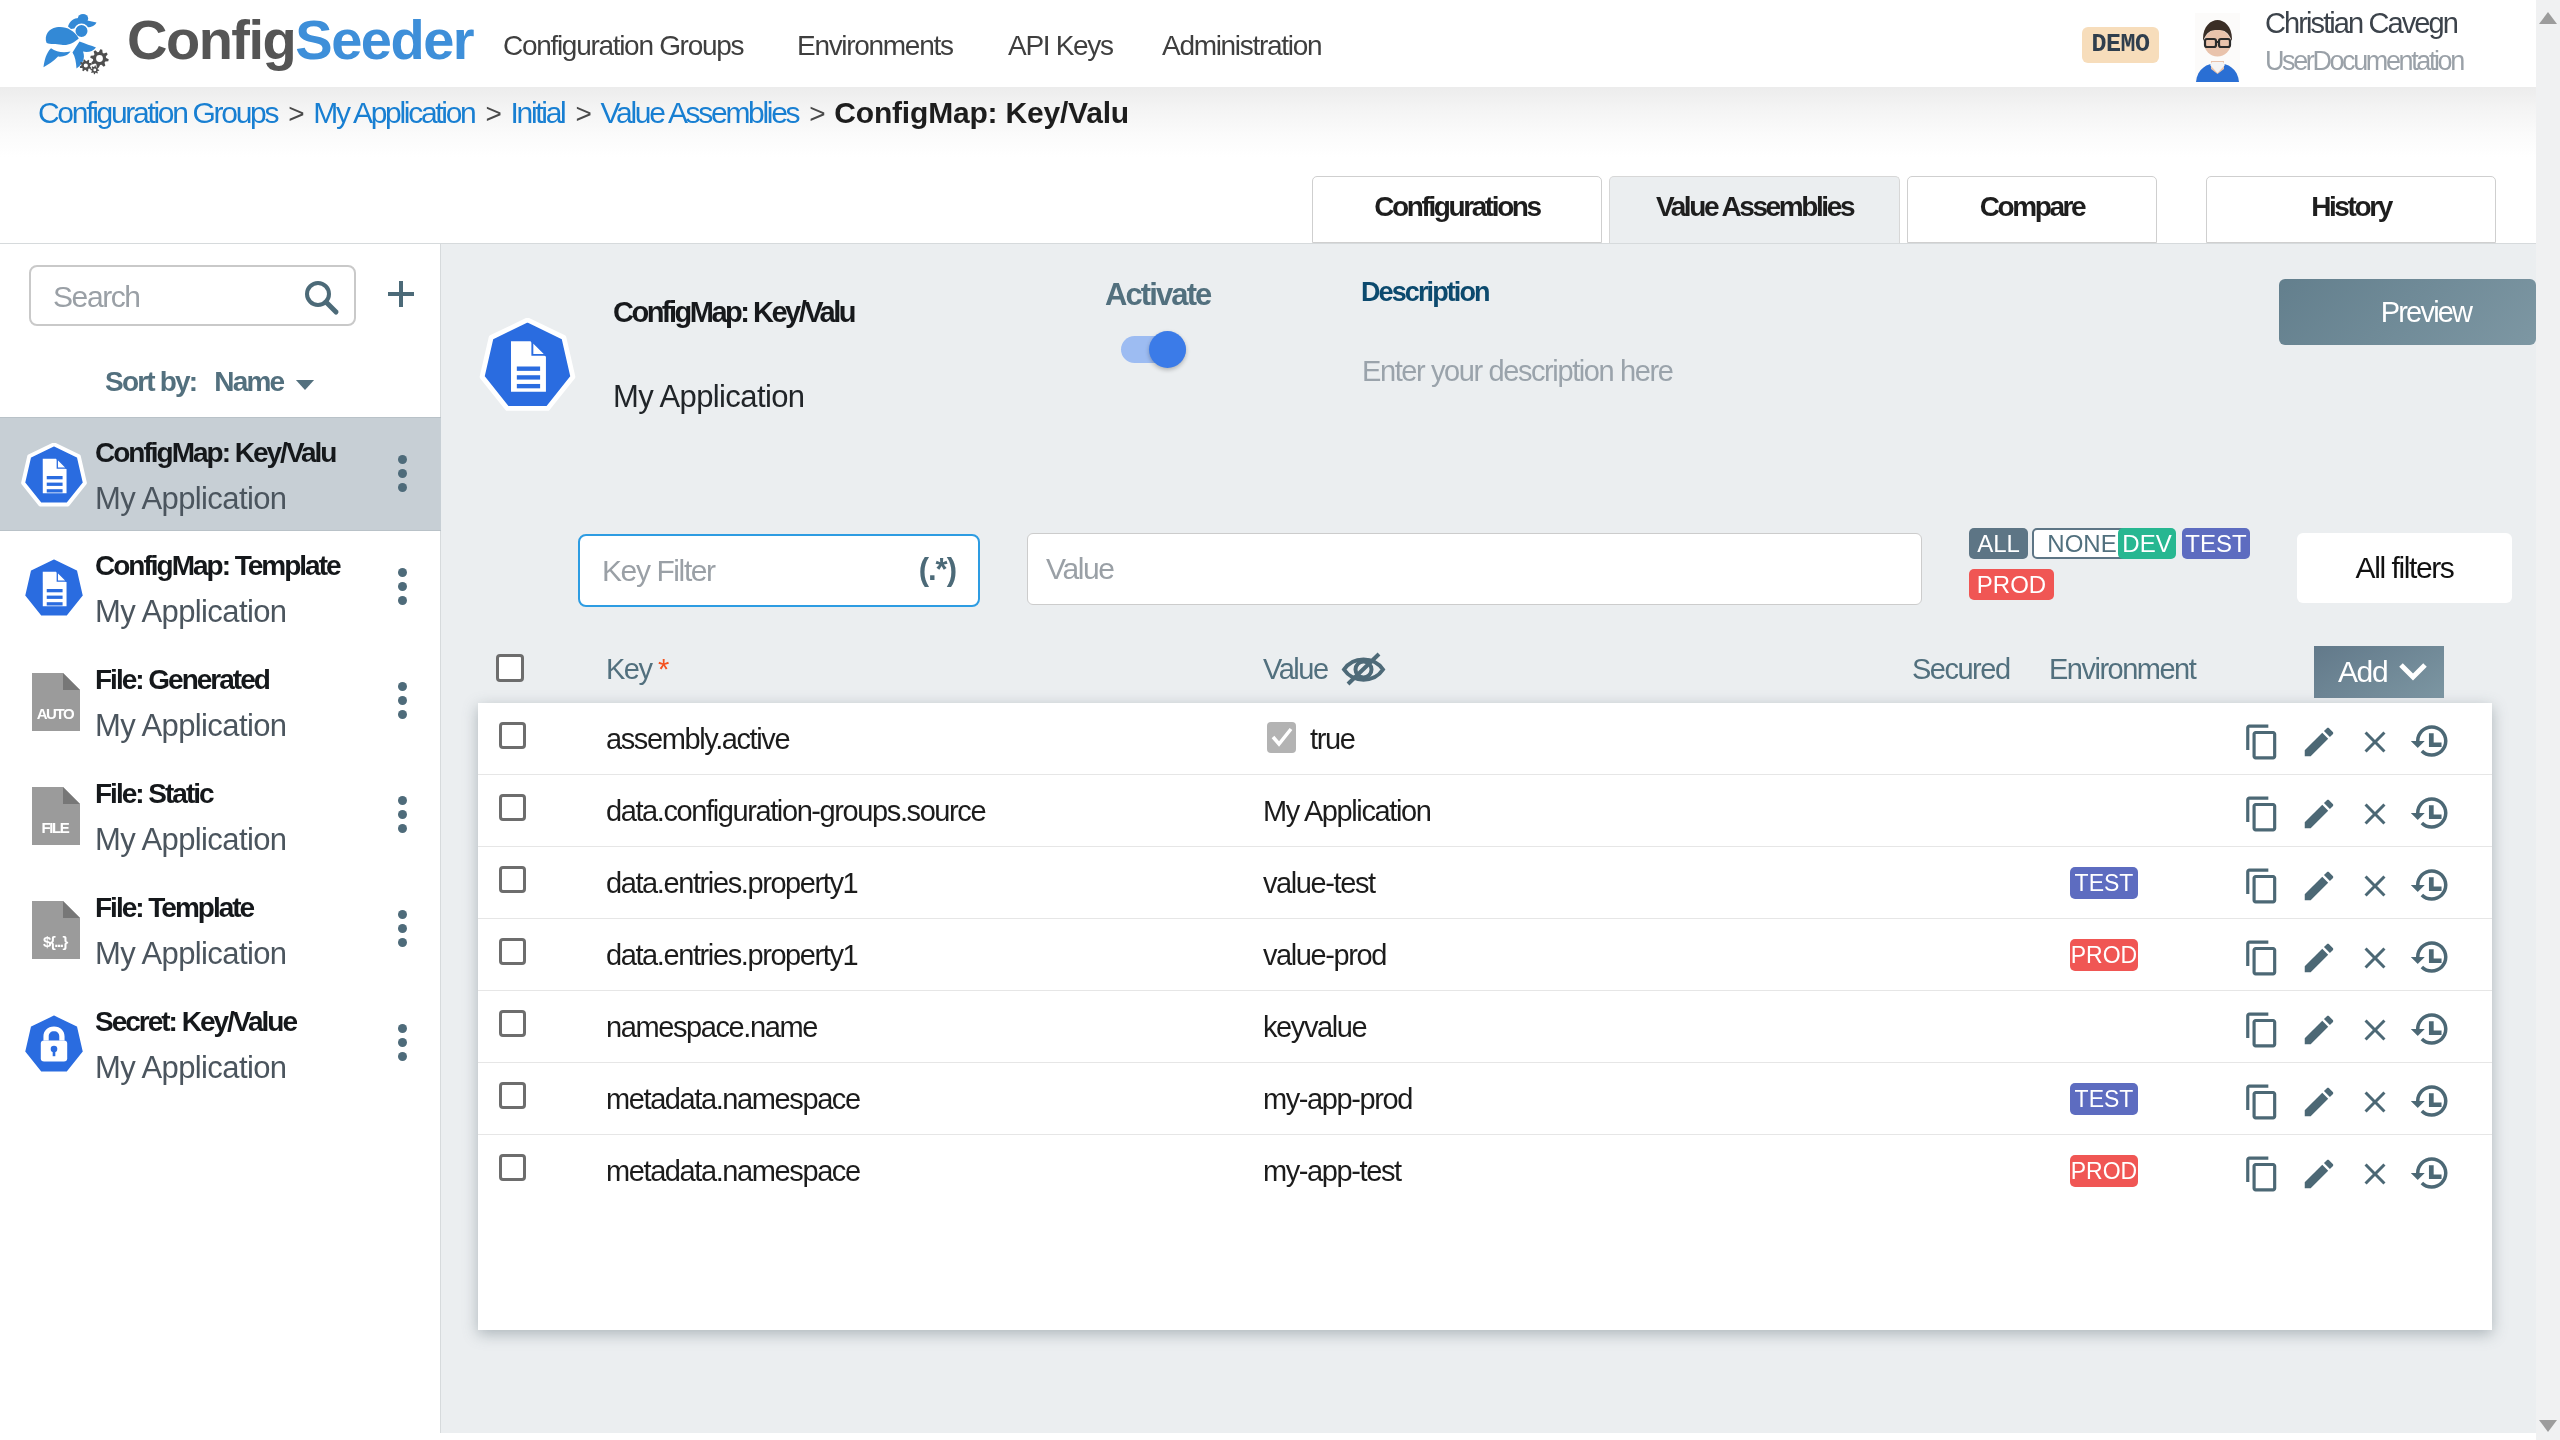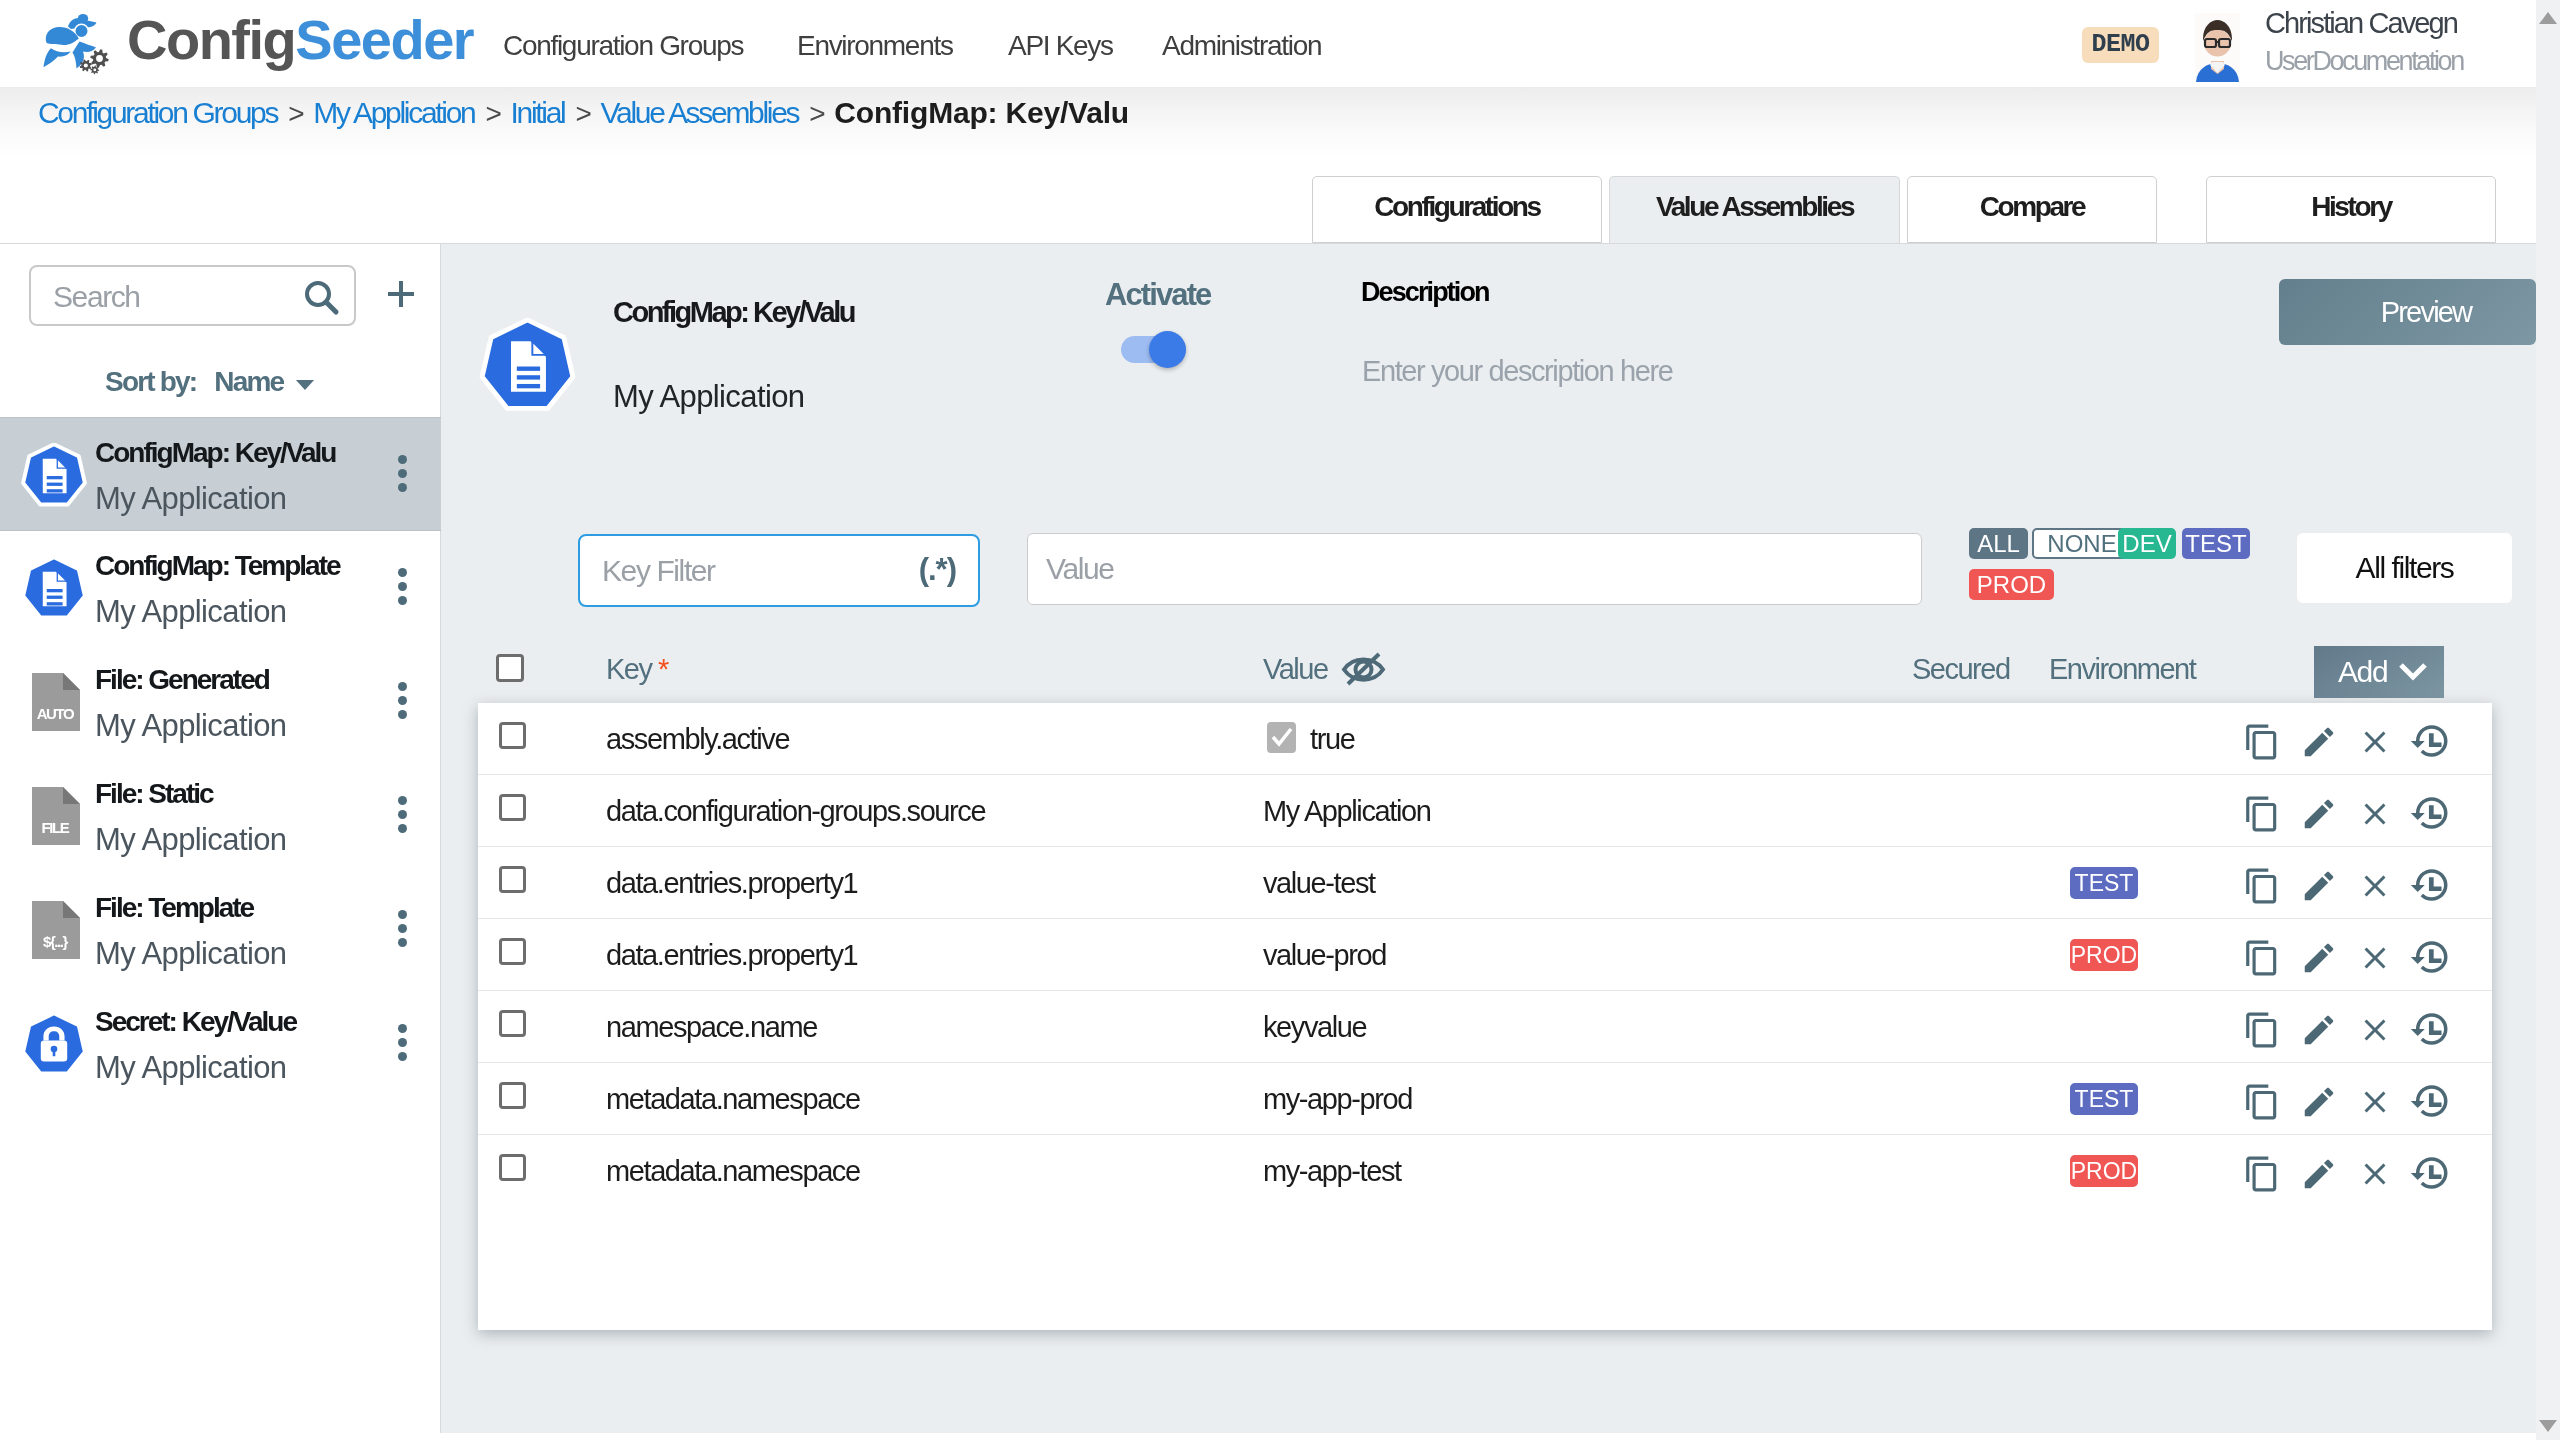--- a/index.html
+++ b/index.html
@@ -50,21 +50,21 @@
   .sideitem .t { position:absolute; left:95px; top:19px; font-size:28px; font-weight:bold; color:#15181b; letter-spacing:-2.0px; }
   .sideitem .s { position:absolute; left:95px; top:63px; font-size:31px; color:#4b555e; letter-spacing:-0.6px; }
   .kebab { position:absolute; left:398px; width:9px; }
   .kebab div { width:9px; height:9px; border-radius:50%; background:#4e6b7a; margin-bottom:5px; }
 
   
   #bigicon { position:absolute; left:479px; top:318px; }
   #htitle { position:absolute; left:613px; top:296px; font-size:29px; font-weight:bold; color:#17191c; letter-spacing:-2.5px; }
   #hsub   { position:absolute; left:613px; top:379px; font-size:31px; color:#212529; letter-spacing:-0.6px; }
   #lblAct { position:absolute; left:1105px; top:277px; font-size:31px; font-weight:bold; color:#52707e; letter-spacing:-1.9px; }
-  #lblDesc{ position:absolute; left:1361px; top:277px; font-size:27px; font-weight:bold; color:#000000; letter-spacing:-1.9px;text-align:right; }
+  #lblDesc{ position:absolute; left:1361px; top:277px; font-size:27px; font-weight:bold; color:#0c4a6e; letter-spacing:-1.9px;text-align:right; }
   #descph { position:absolute; left:1362px; top:355px; font-size:29px; color:#9aa3ab; }
   #toggle-track { position:absolute; left:1121px; top:336px; width:65px; height:27px; border-radius:14px; background:#9dbcf2; }
   #toggle-thumb { position:absolute; left:1149px; top:331px; width:37px; height:37px; border-radius:50%; background:#3b7be8;
      box-shadow:0 2px 4px rgba(0,0,0,.25); }
   #preview { position:absolute; left:2279px; top:279px; width:257px; height:66px; border-radius:6px;
     background:linear-gradient(135deg,#637f8d,#7d97a3); color:#fff; font-size:29px; letter-spacing:-1.8px; text-align:center; line-height:66px;padding-left:37px; }
 
   
   #keyfilter { position:absolute; left:578px; top:534px; width:402px; height:73px; background:#fff;
     border:2px solid #2d9ce2; border-radius:8px; }

